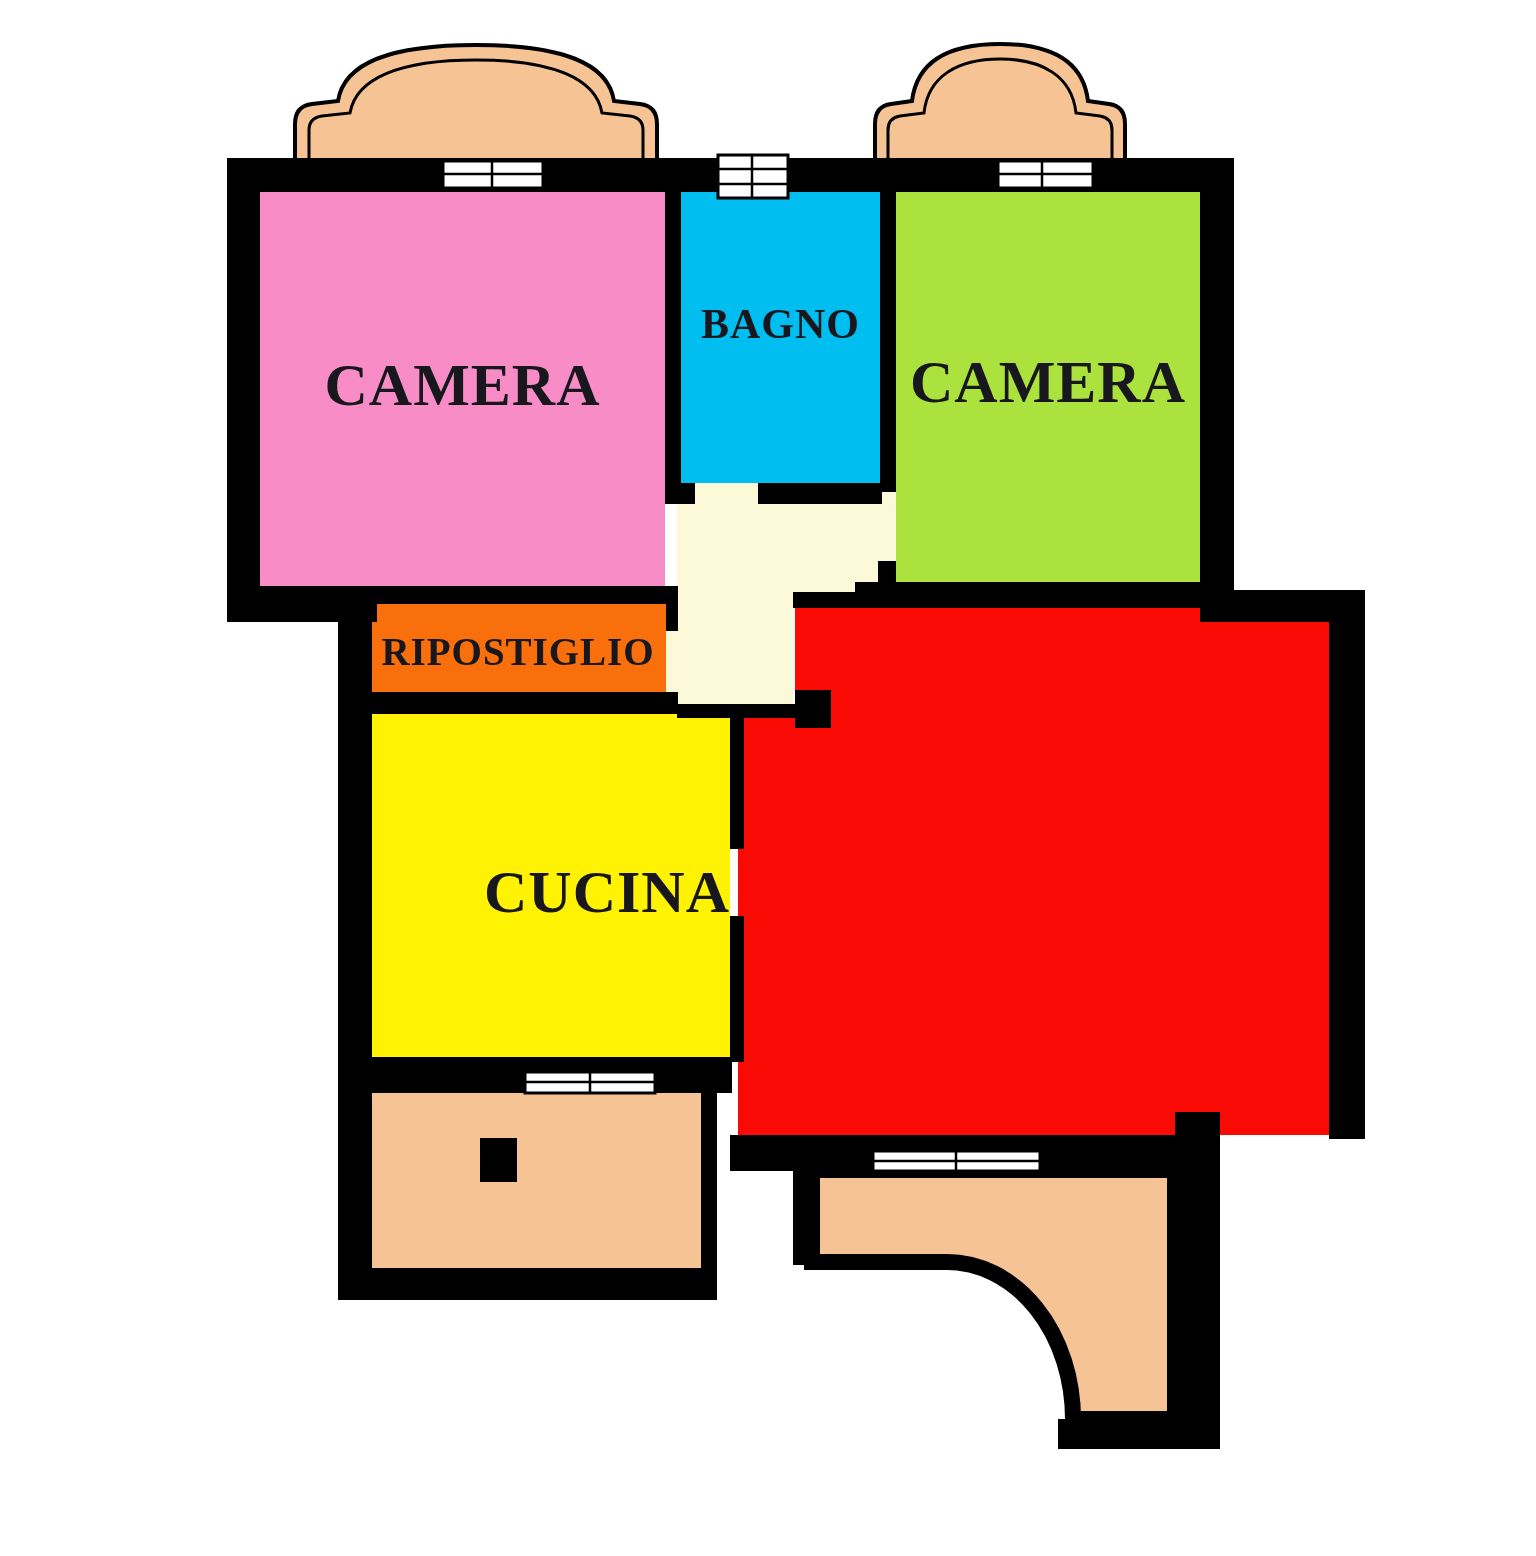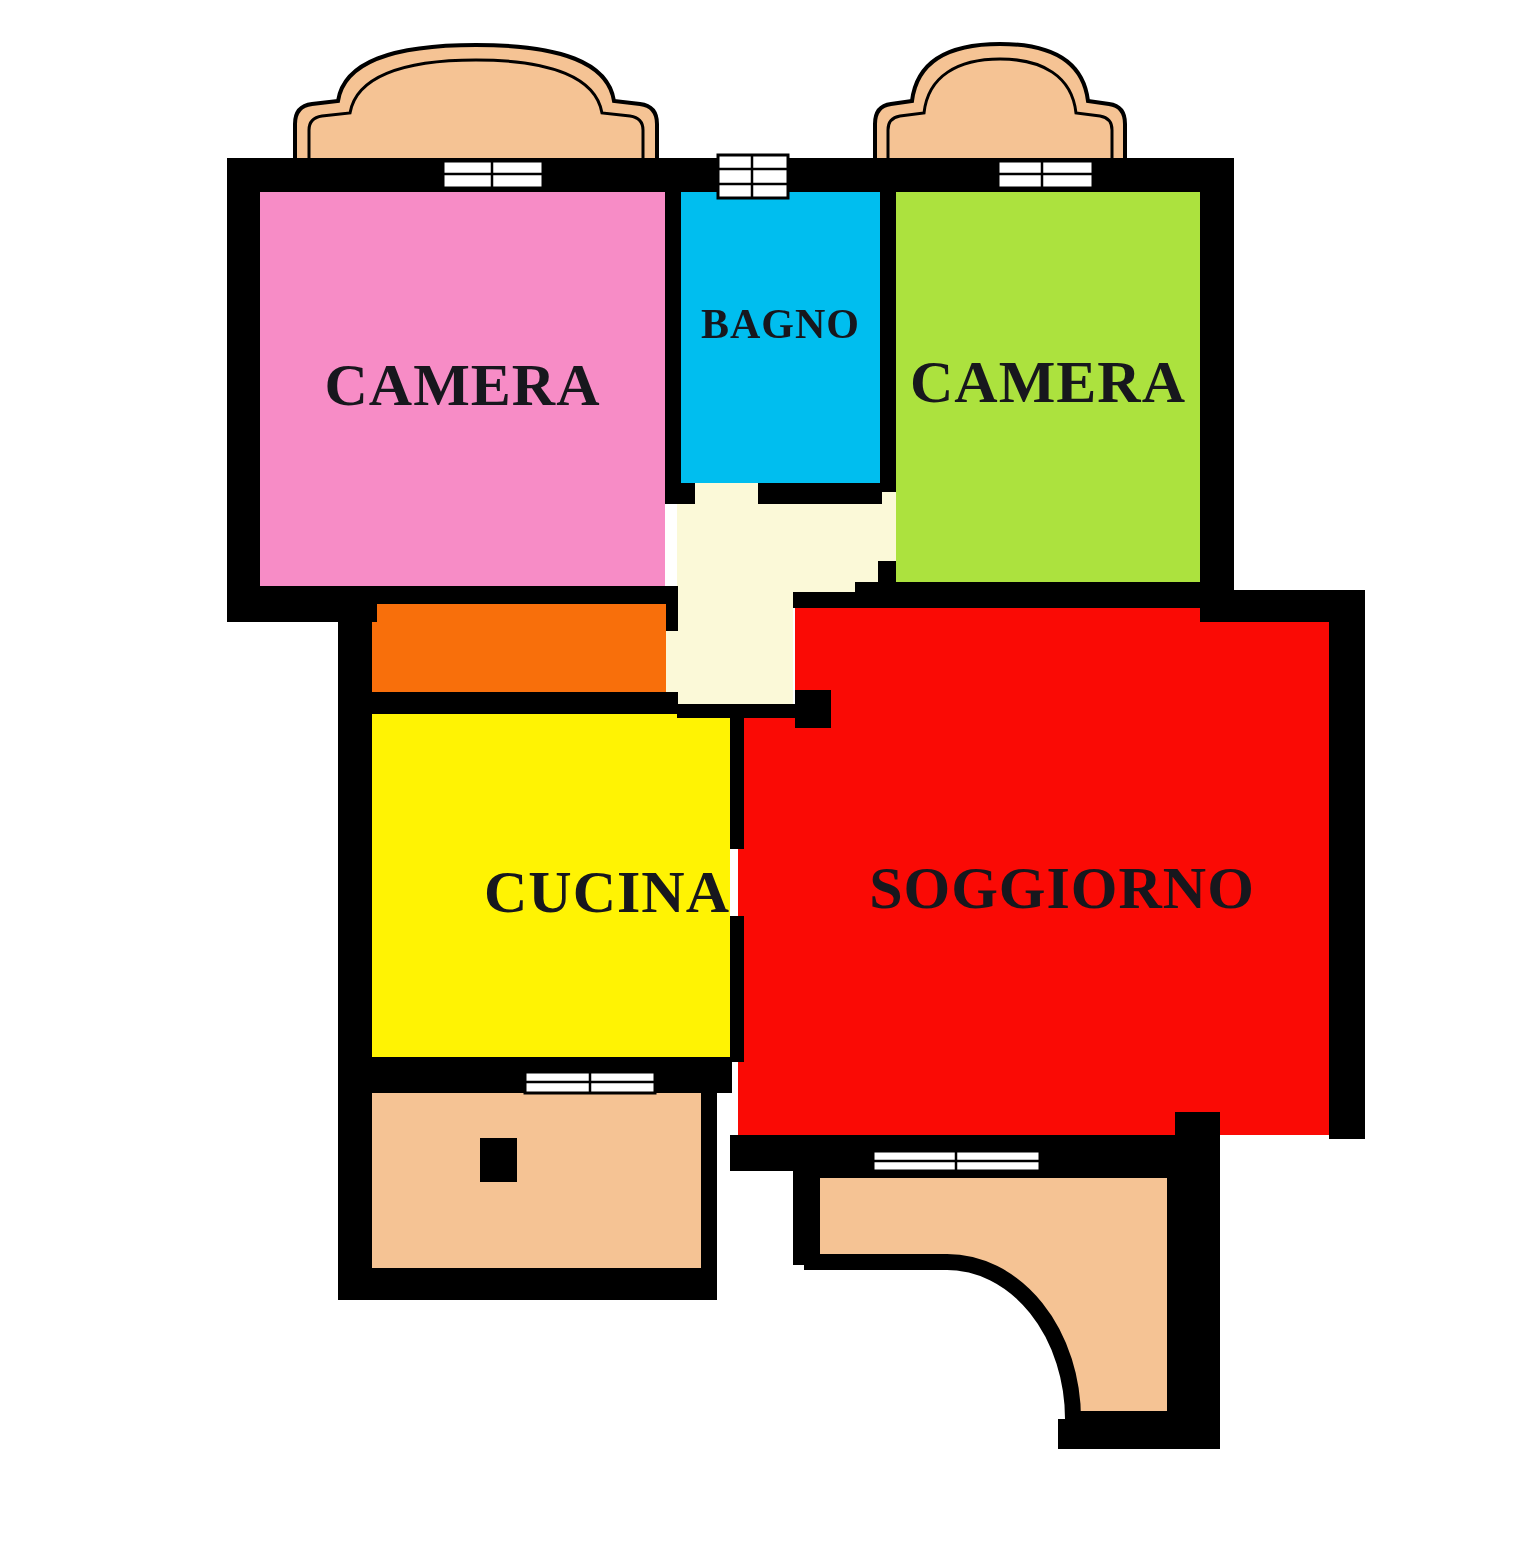--- a/index.html
+++ b/index.html
@@ -103,15 +103,15 @@
       <rect class="win" x="873" y="1151" width="167" height="20"></rect>
       <line class="winline" x1="873" y1="1161" x2="1040" y2="1161"></line>
       <line class="winline" x1="956" y1="1151" x2="956" y2="1171"></line>
     </g>
   </g>
 </svg>
 
   <div class="room-label lbl-42" style="left:260px;top:355px;width:405px;">CAMERA</div>
   <div class="room-label lbl-40" style="left:681px;top:303px;width:199px;">BAGNO</div>
   <div class="room-label lbl-42" style="left:896px;top:352px;width:304px;">CAMERA</div>
+  <div class="room-label lbl-39" style="left:368px;top:632px;width:300px;">RIPOSTIGLIO</div>
   <div class="room-label lbl-42" style="left:372px;top:862px;width:358px;text-align:right;">CUCINA</div>
-  <div class="room-label lbl-42" style="left:795px;top:858px;width:534px;">SOGGIORNO</div>
 </div>
 
 </body></html>

